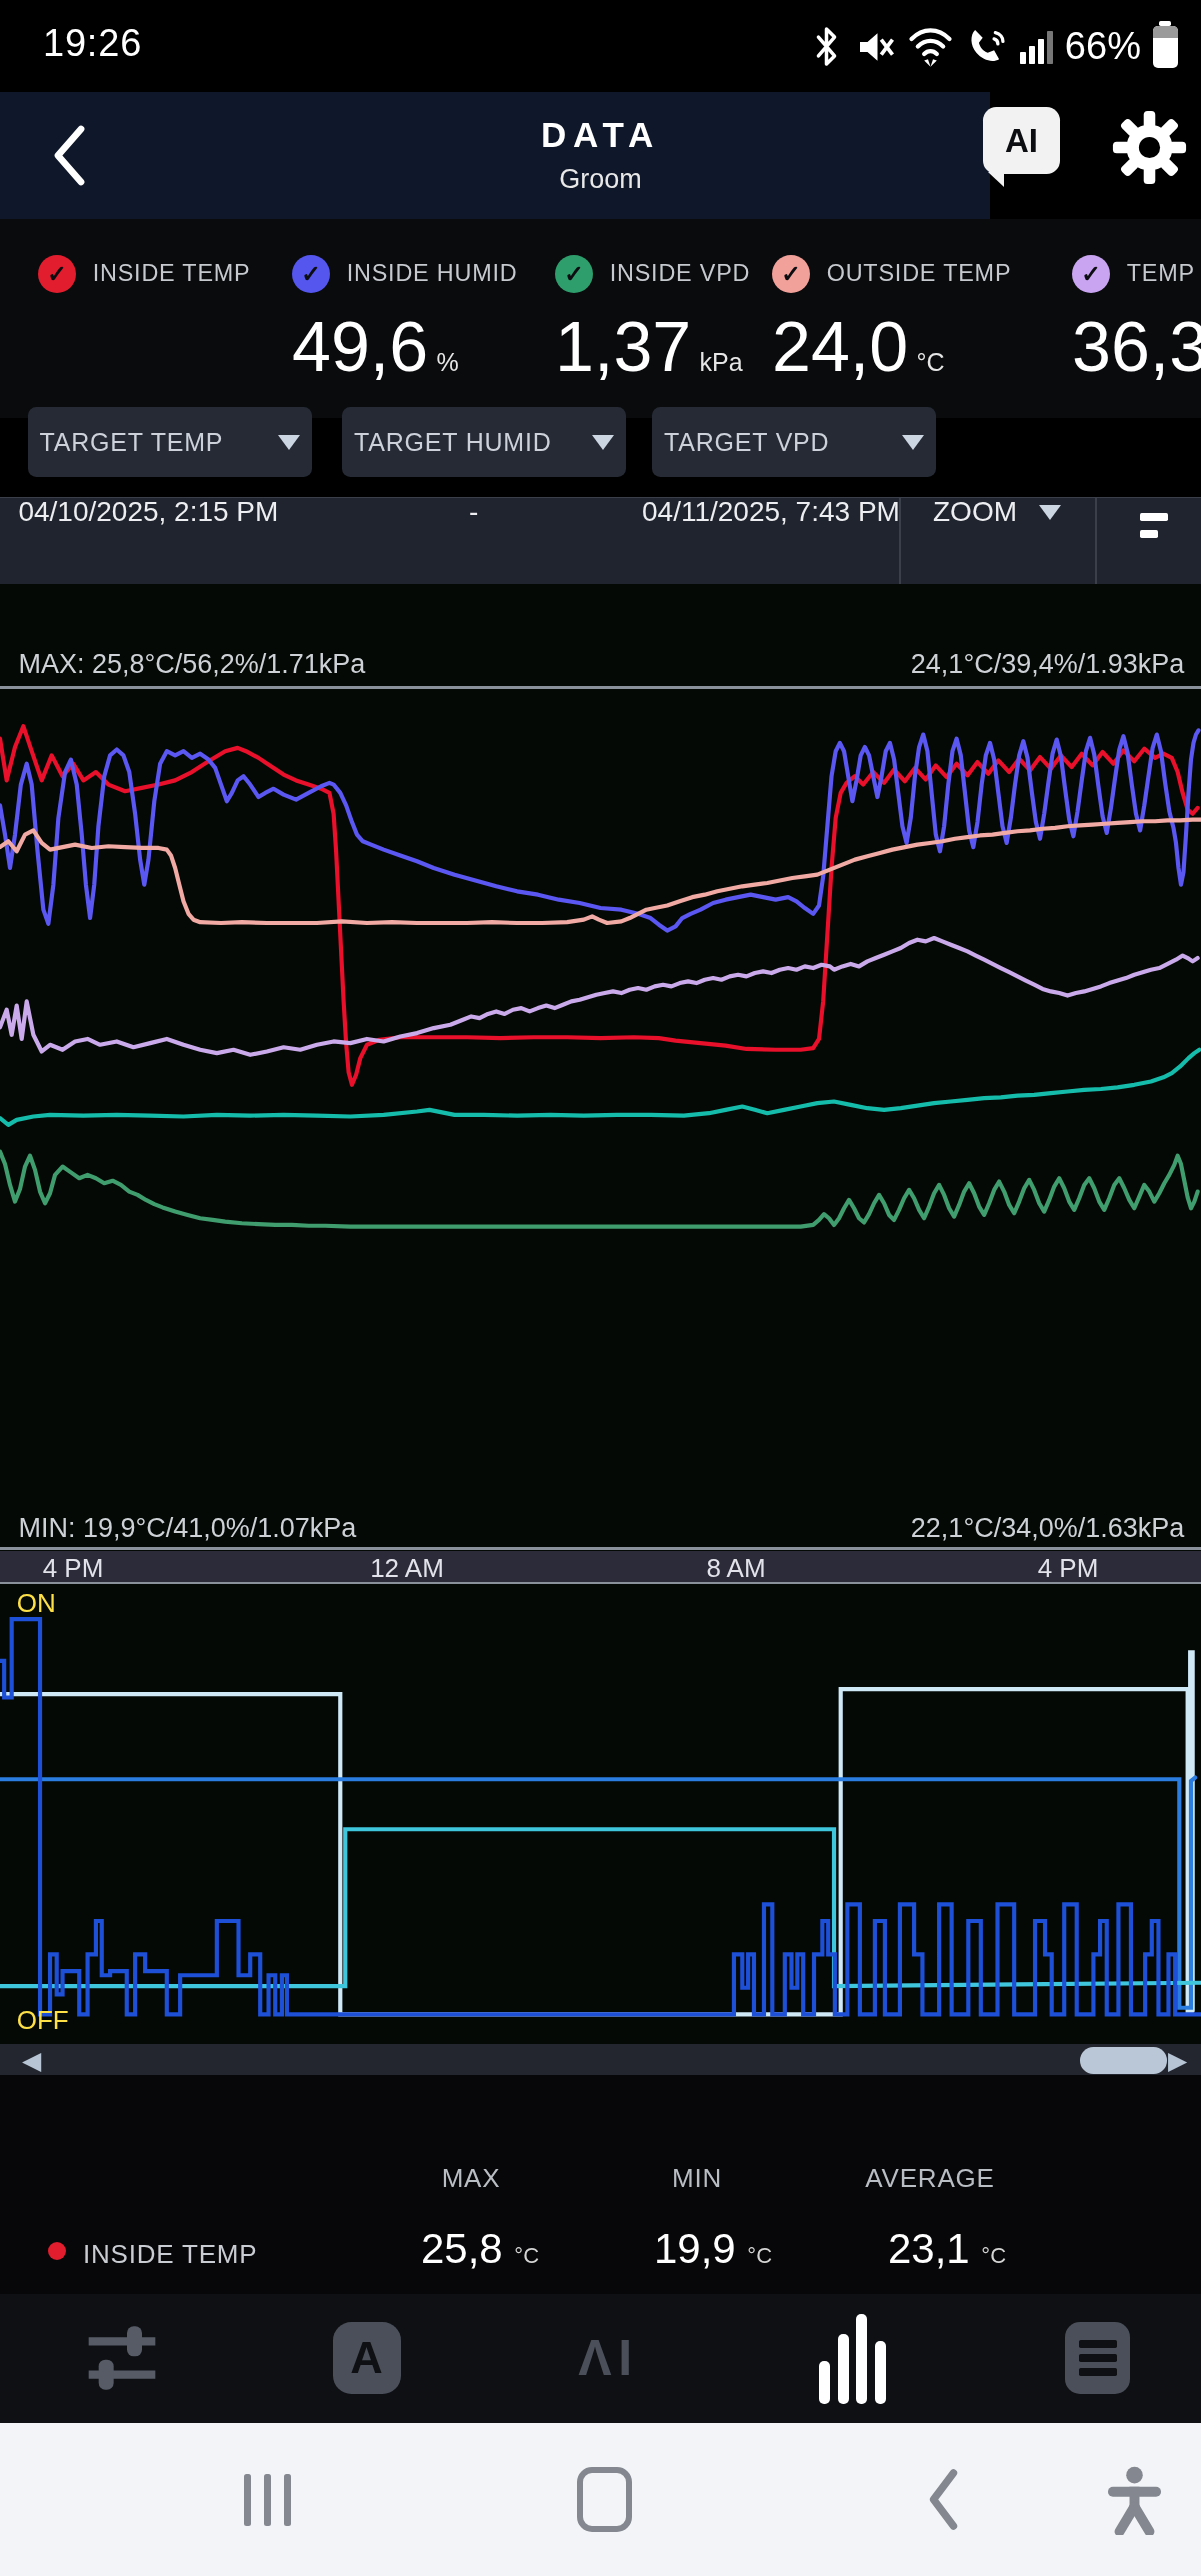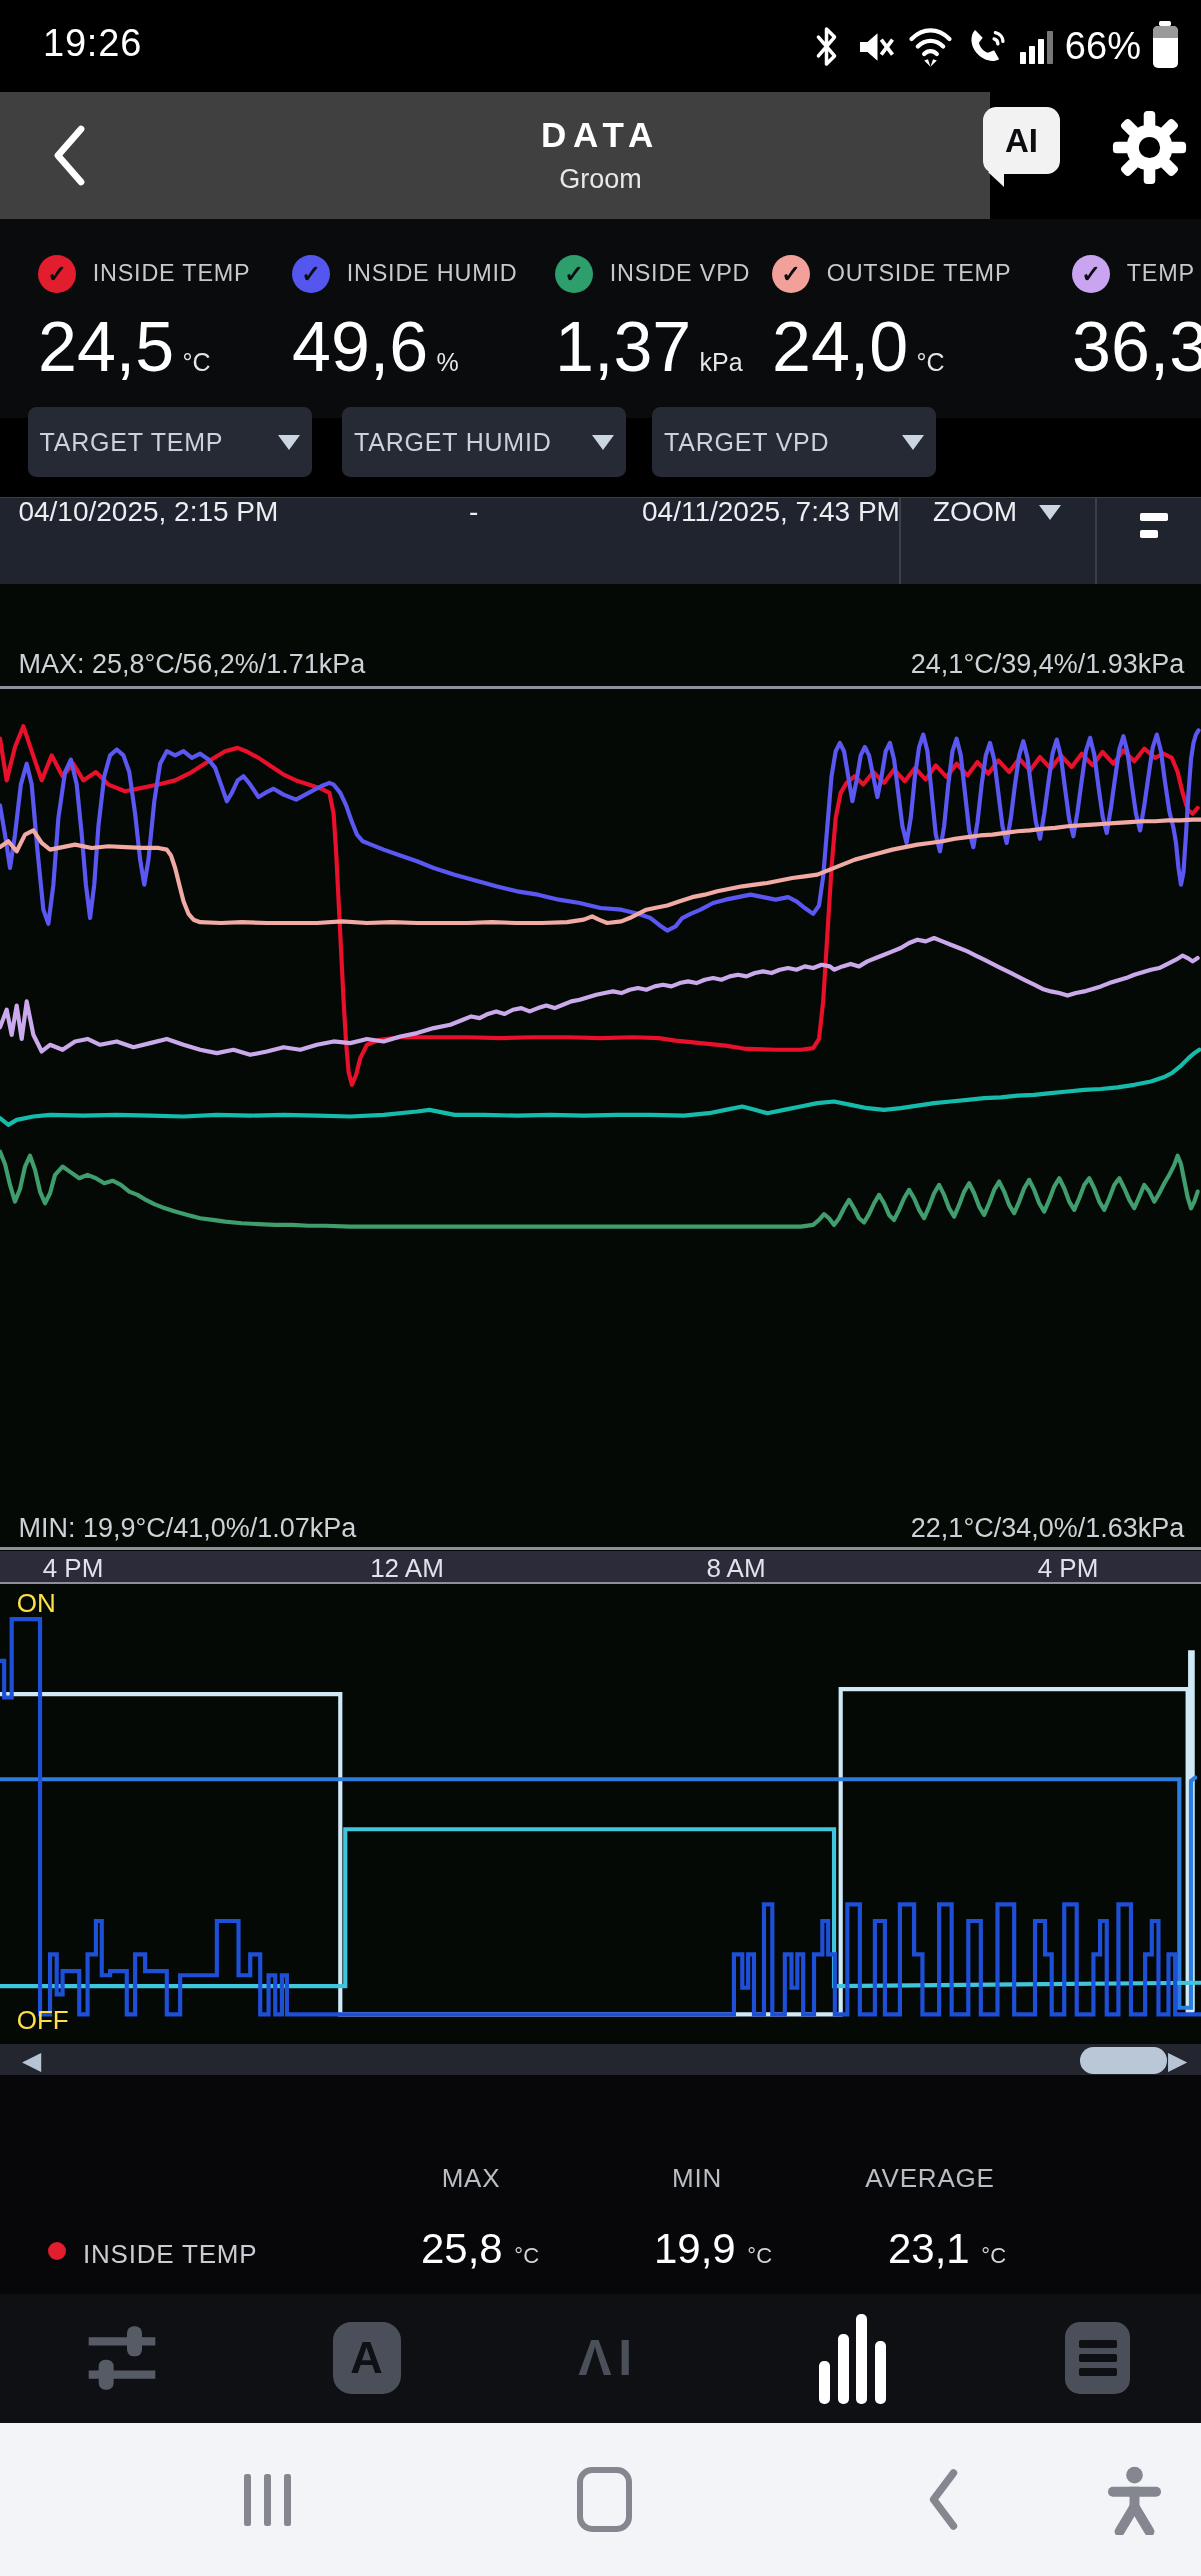--- a/index.html
+++ b/index.html
@@ -12,21 +12,21 @@
   #clock{left:43px;top:22px;font-size:38px;letter-spacing:0.8px;color:#fff;}
   .sicons{right:23.4px;top:25px;display:flex;align-items:center;gap:11.7px;}
   .battery-body{width:25px;height:42px;border-radius:5px;background:#fff;position:relative;}
   .battery-tip{position:absolute;top:-5px;left:6.7px;width:11.7px;height:5px;background:#fff;border-radius:1.7px;}
   .battery-top{position:absolute;top:0;left:0;width:25px;height:12.5px;background:#9a9a9a;border-radius:5px 5px 0 0;}
   #battery-pct{font-size:38px;color:#fff;}
   .sigbars{display:flex;align-items:flex-end;gap:3.3px;height:35px;}
   .sigbars i{display:block;width:5.8px;background:#fff;border-radius:0.8px;}
 
   
-  #header{left:0;top:92px;width:990px;height:127px;background:#404040;border-bottom:1.7px solid #15171c;}
+  #header{left:0;top:92px;width:990px;height:127px;background:#0f172a;border-bottom:1.7px solid #15171c;}
   #page-title{left:0;top:23.4px;width:1201px;text-align:center;font-size:35px;font-weight:bold;letter-spacing:6.7px;}
   #page-subtitle{left:0;top:72px;width:1201px;text-align:center;font-size:27px;color:#e8e8e8;}
   #ai-bubble{left:983px;top:15px;width:77px;height:67px;background:#f2f2f2;border-radius:13.3px;
              display:flex;align-items:center;justify-content:center;color:#0c0d10;font-size:33px;font-weight:bold;}
   #ai-bubble:after{content:"";position:absolute;left:5px;bottom:-13.3px;border-style:solid;
              border-width:15px 0 0 16.7px;border-color:#f2f2f2 transparent transparent transparent;}
 
   
   #metrics{left:0;top:219px;width:1201px;height:199px;background:#0a0b0d;overflow:hidden;}
   .metric{position:absolute;top:33px;width:275px;}
@@ -159,21 +159,20 @@
       <circle cx="20" cy="20" r="5.5" fill="#000"></circle>
     </svg>
   </div>
 
   <div class="abs" id="metrics">
     <div class="metric" style="left:38px">
       <div class="mhead">
         <span class="mdot" style="background:#e11d2e">✓</span>
         <span class="mlabel">INSIDE TEMP</span>
       </div>
-      <div class="mval"><span>24,5</span><span class="munit">°C</span></div>
     </div>
     <div class="metric" style="left:292px">
       <div class="mhead">
         <span class="mdot" style="background:#5456ee">✓</span>
         <span class="mlabel">INSIDE HUMID</span>
       </div>
       <div class="mval"><span>49,6</span><span class="munit">%</span></div>
     </div>
     <div class="metric" style="left:555px">
       <div class="mhead">

